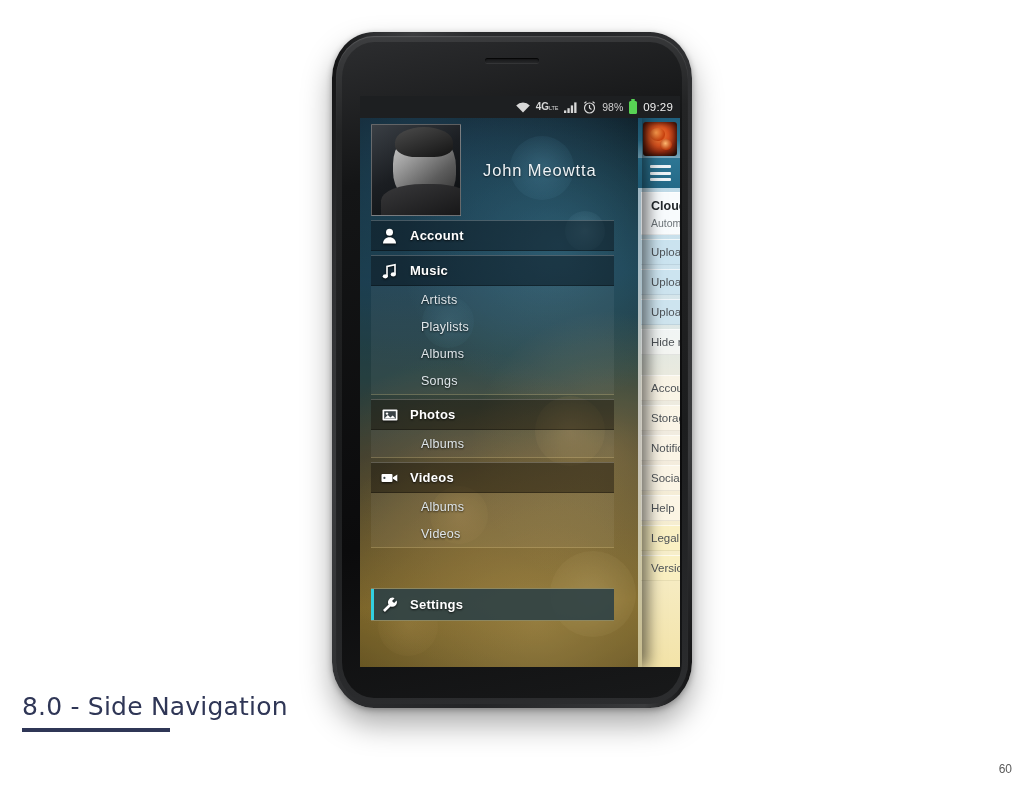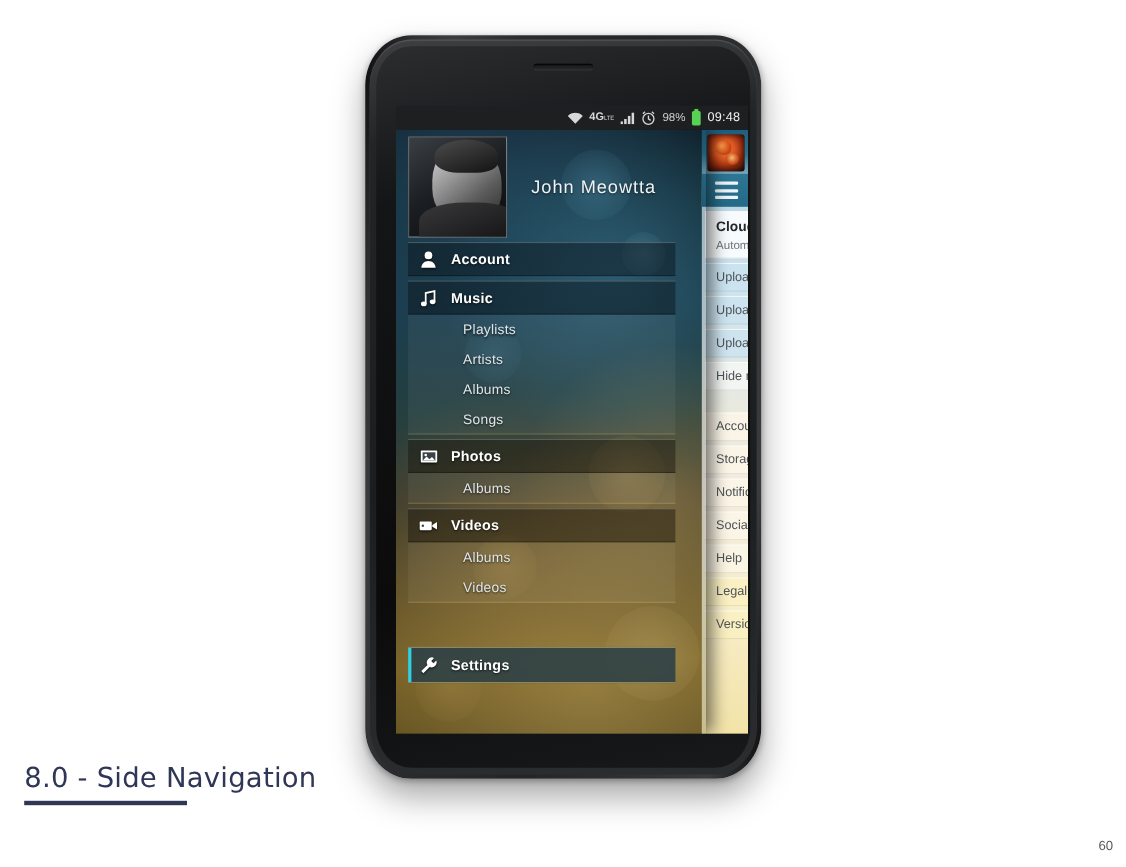--- a/index.html
+++ b/index.html
@@ -327,24 +327,24 @@
                   <svg width="15" height="16" viewBox="0 0 15 16">
                       <path d="M5 13.2V3.4l8-1.7v9.6" stroke="#fff" stroke-width="1.6" fill="none"></path>
                       <ellipse cx="3.3" cy="13.3" rx="2.6" ry="2.1" fill="#fff"></ellipse>
                       <ellipse cx="11.3" cy="11.4" rx="2.6" ry="2.1" fill="#fff"></ellipse>
                     </svg>
                 </span>
                 <span class="label">Music</span>
               </div>
               <div class="nav-sub-wrap">
                 <div class="nav-sub">
+                    <span class="label">Artists</span>
+                  </div>
+                <div class="nav-sub">
                     <span class="label">Playlists</span>
-                  </div>
-                <div class="nav-sub">
-                    <span class="label">Artists</span>
                   </div>
                 <div class="nav-sub">
                     <span class="label">Albums</span>
                   </div>
                 <div class="nav-sub">
                     <span class="label">Songs</span>
                   </div>
               </div>
             </div>
 
@@ -426,21 +426,21 @@
           </span>
           <span class="sb-ico">
             <svg width="13" height="13" viewBox="0 0 13 13">
                 <circle cx="6.5" cy="7" r="5" fill="none" stroke="#d8d8d8" stroke-width="1.2"></circle>
                 <path d="M6.5 4.1V7l2 1.4" stroke="#d8d8d8" stroke-width="1.2" fill="none"></path>
                 <path d="M1.4 2.3L3.4 0.6M11.6 2.3L9.6 0.6" stroke="#d8d8d8" stroke-width="1.2"></path>
               </svg>
           </span>
           <span id="battery-pct">98%</span>
           <span id="battery-ico"></span>
-          <span id="status-clock">09:48</span>
+          <span id="status-clock">09:29</span>
         </div>
 
       </div>
     </div>
   </div>
 
   <div id="caption-block">
     <div id="caption-text">8.0 - Side Navigation</div>
     <div id="caption-rule"></div>
   </div>

